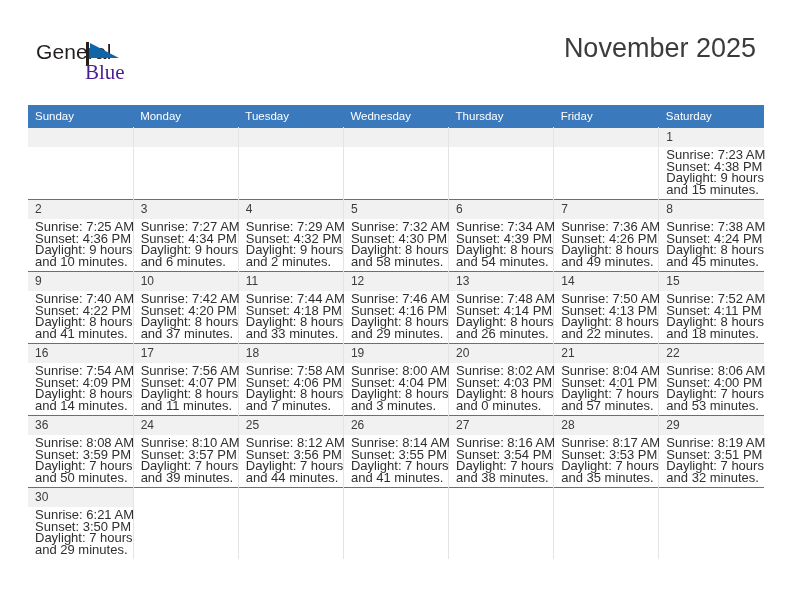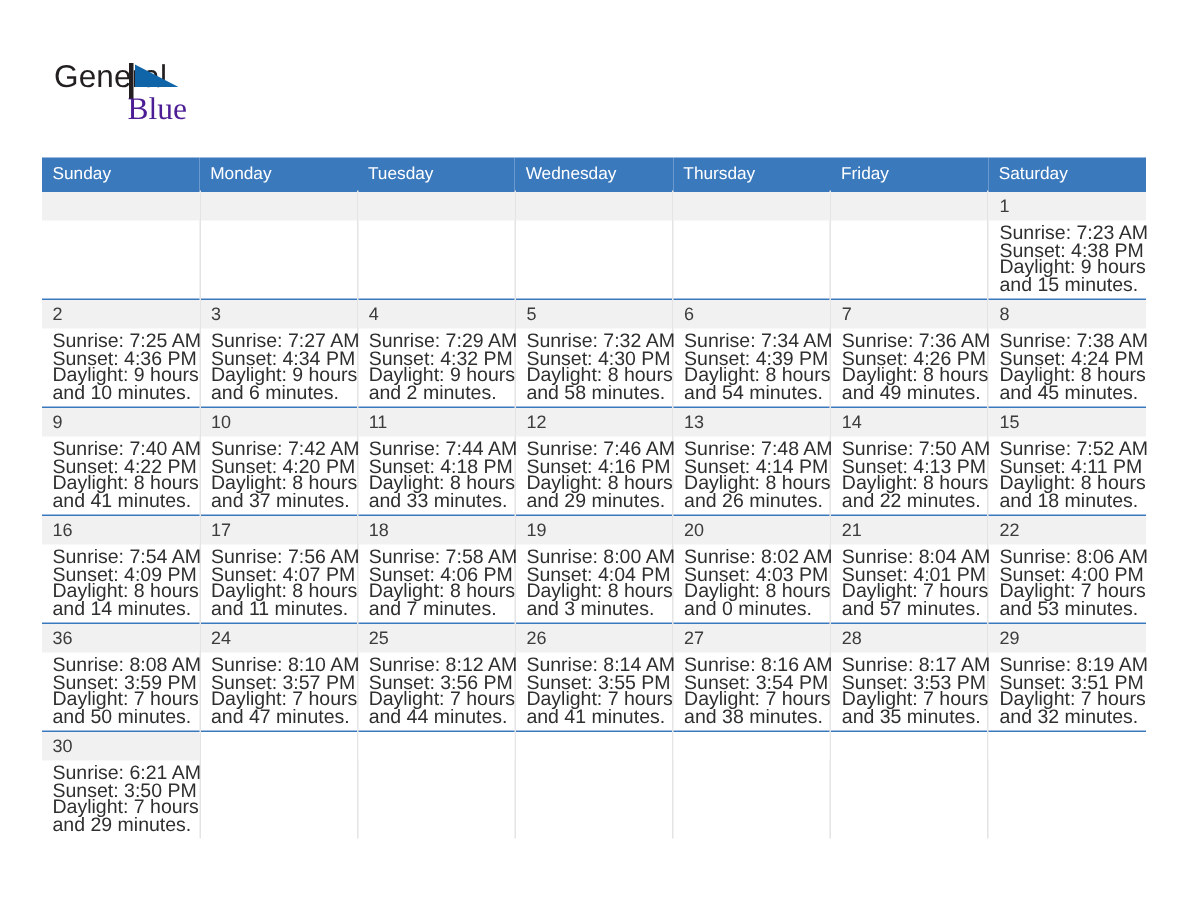--- a/index.html
+++ b/index.html
@@ -154,20 +154,21 @@
       <span class="logo-flag">
         <svg width="36" height="24" viewBox="0 0 36 24" xmlns="http://www.w3.org/2000/svg">
           <rect x="0" y="0" width="3" height="24" fill="#231f20"></rect>
           <path d="M4 1 L33 16 L4 16 Z" fill="#1064a8"></path>
         </svg>
       </span>
       <span class="logo-blue">Blue</span>
     </div>
 
     <div class="title-block">
+      <div class="cal-title">November 2025</div>
     </div>
   </div>
 
   <table class="calendar">
     <thead>
       <tr>
         <th>Sunday</th>
         <th>Monday</th>
         <th>Tuesday</th>
         <th>Wednesday</th>
@@ -469,21 +470,21 @@
               </div>
             </div>
           </td>
           <td>
             <div class="cell-inner">
               <span class="daynum">24</span>
               <div class="details">
                 <div>Sunrise: 8:10 AM</div>
                 <div>Sunset: 3:57 PM</div>
                 <div>Daylight: 7 hours</div>
-                <div>and 47 minutes.</div>
+                <div>and 39 minutes.</div>
               </div>
             </div>
           </td>
           <td>
             <div class="cell-inner">
               <span class="daynum">25</span>
               <div class="details">
                 <div>Sunrise: 8:12 AM</div>
                 <div>Sunset: 3:56 PM</div>
                 <div>Daylight: 7 hours</div>

